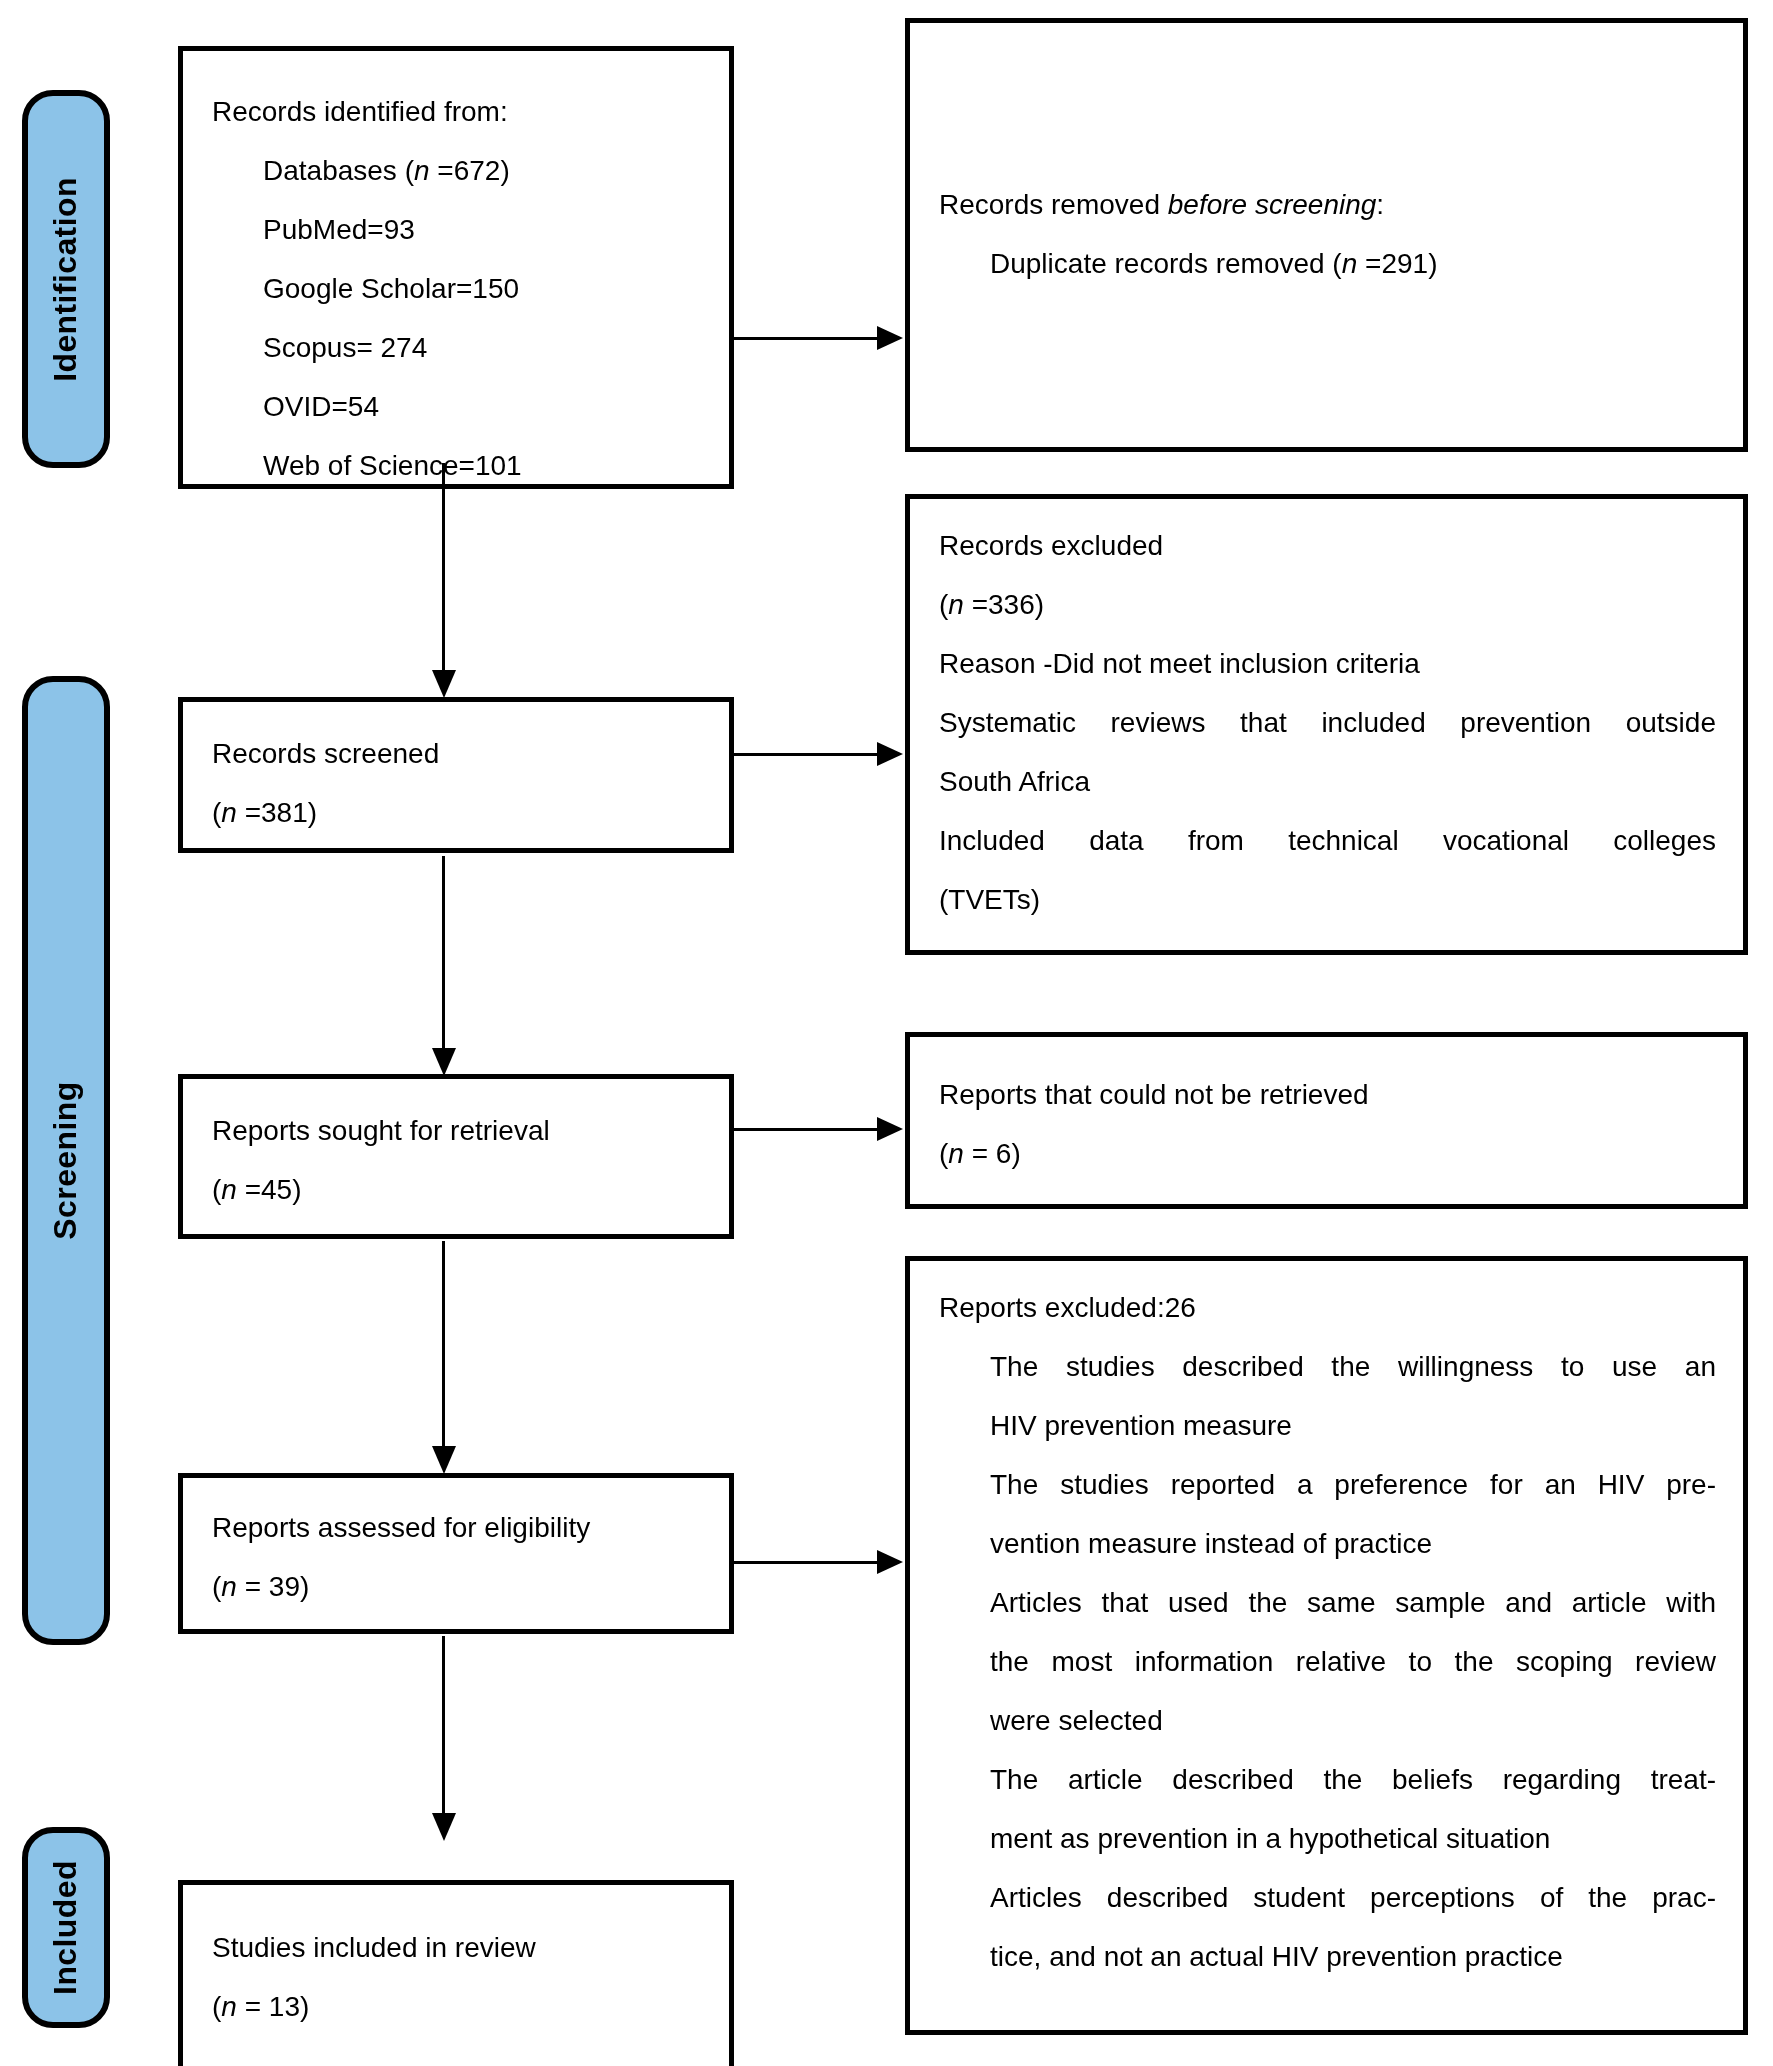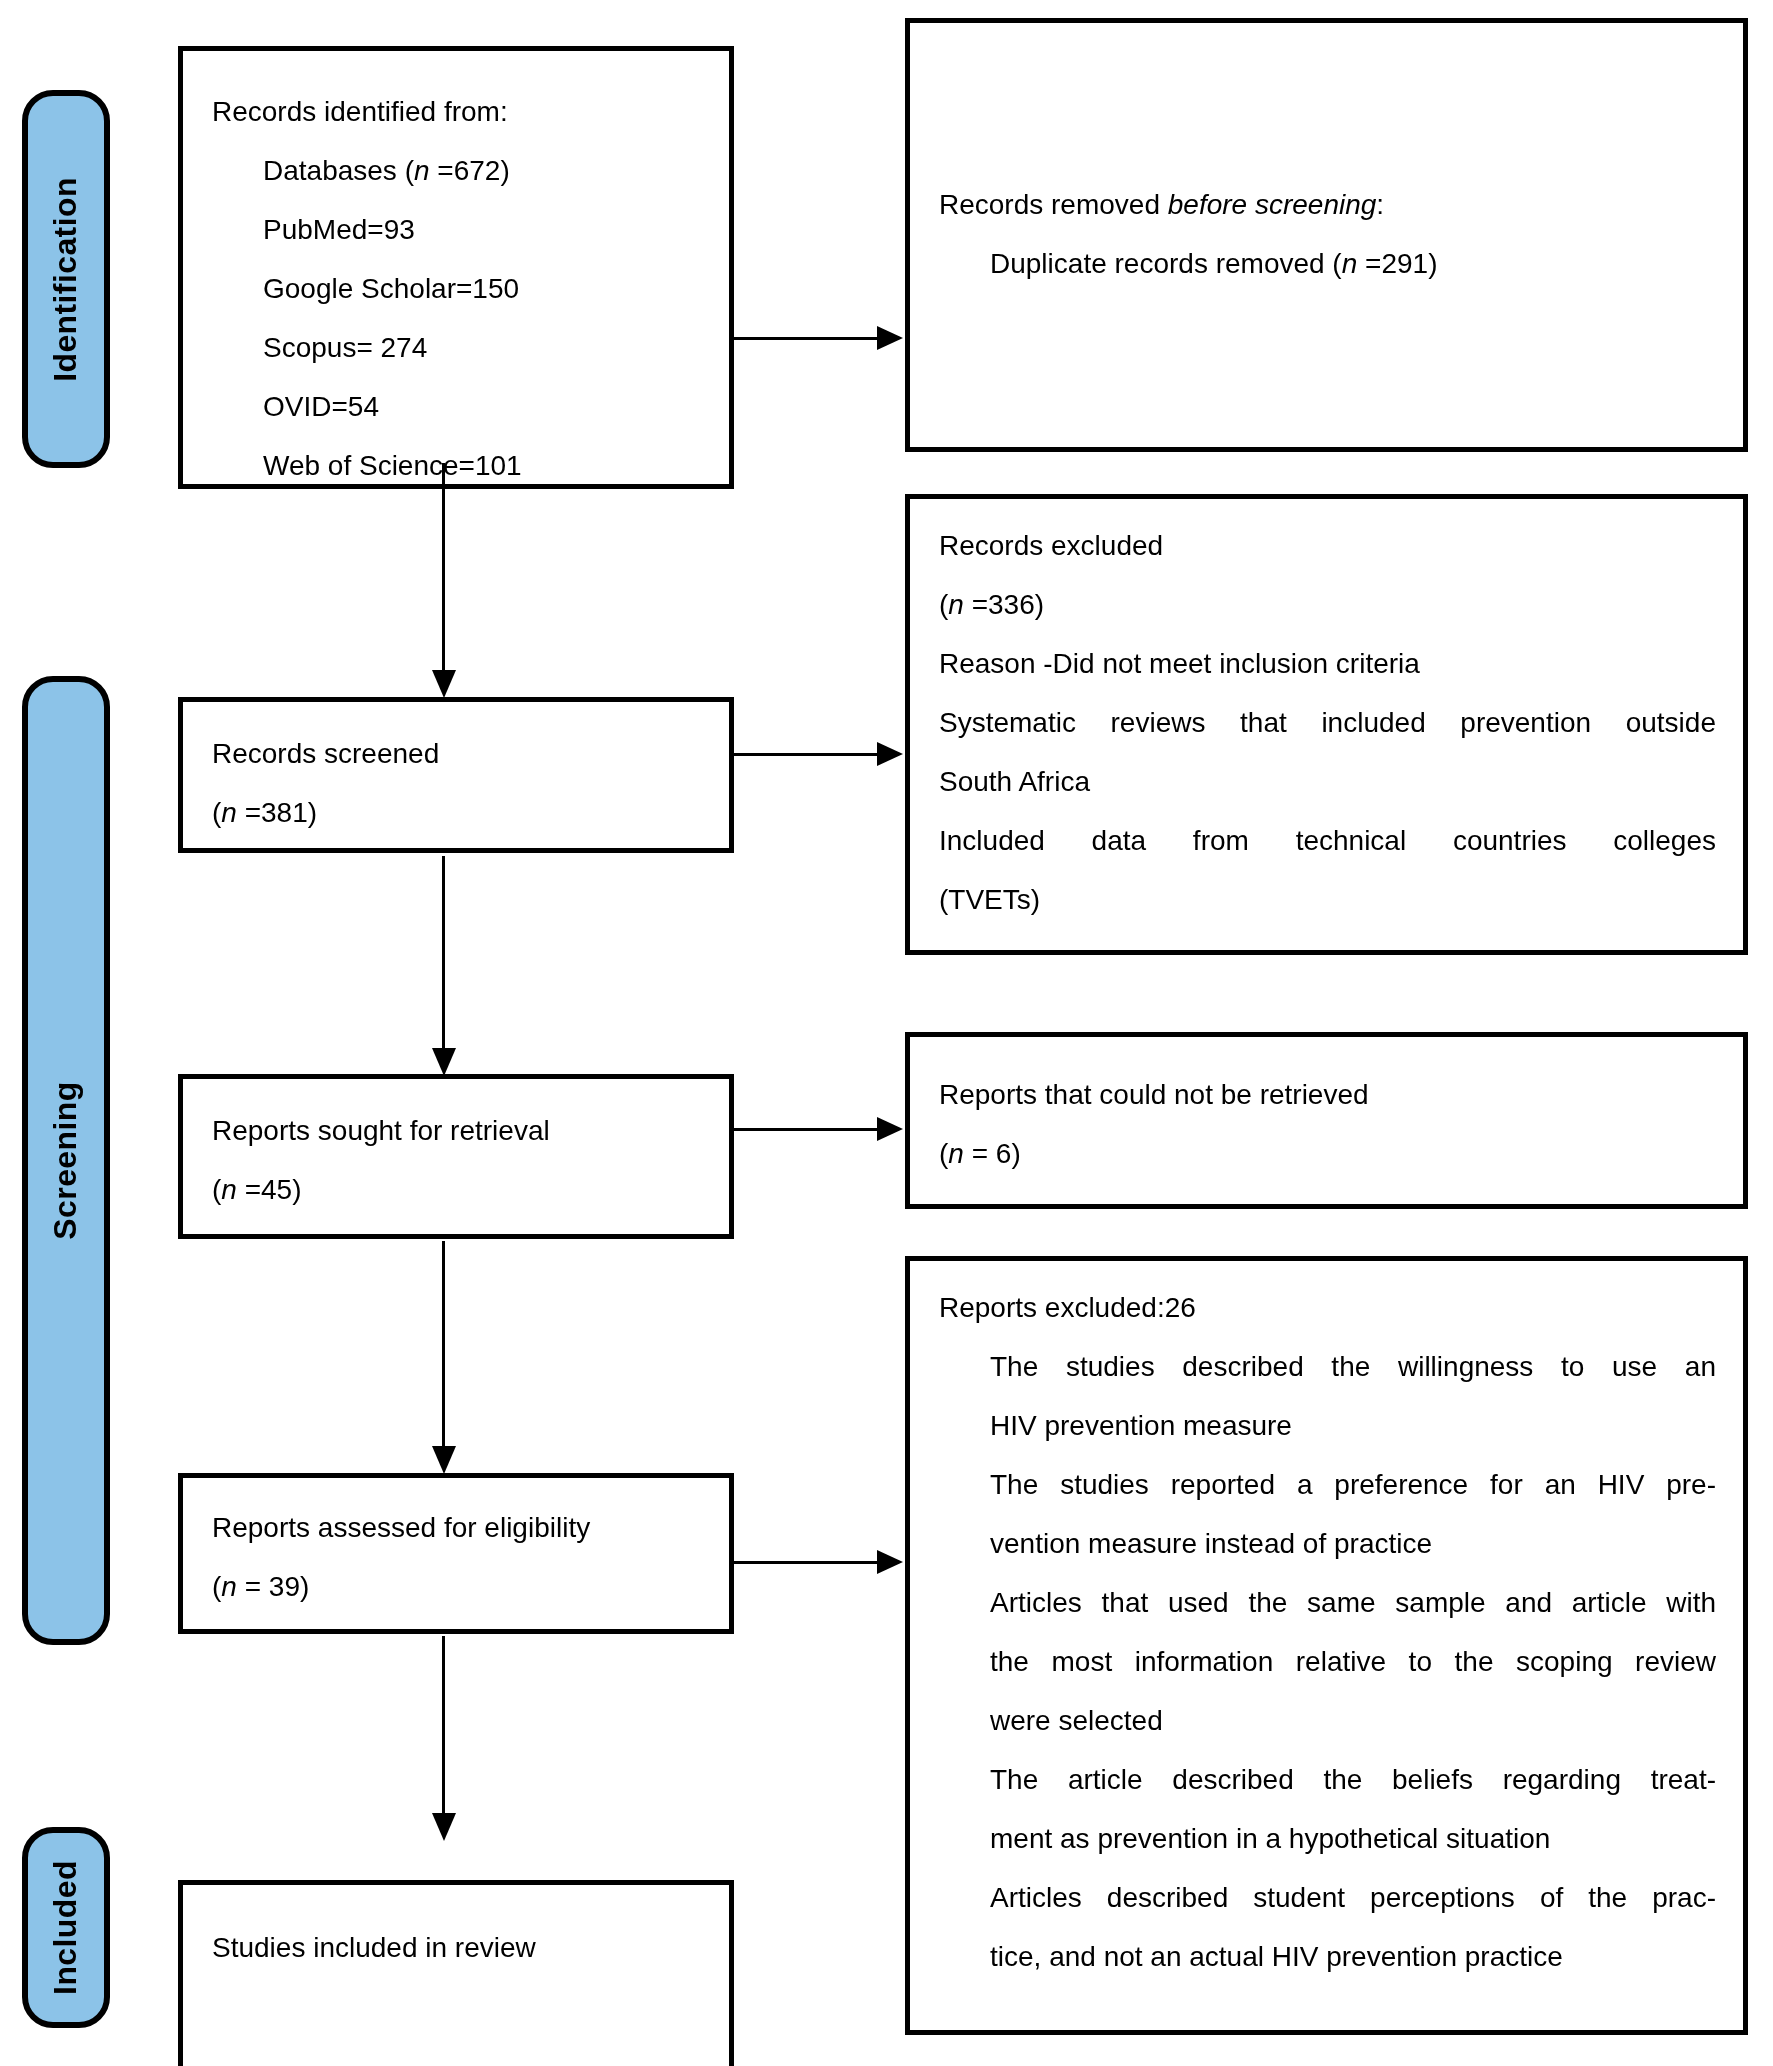--- a/index.html
+++ b/index.html
@@ -124,33 +124,34 @@
   <div class="flowbox col-left" id="reports-sought">
       <div class="line"><span>Reports sought for retrieval</span></div>
       <div class="line"><span>(</span><span class="it">n</span><span> =45)</span></div>
     </div>
   <div class="flowbox col-left" id="reports-assessed">
       <div class="line"><span>Reports assessed for eligibility</span></div>
       <div class="line"><span>(</span><span class="it">n</span><span> = 39)</span></div>
     </div>
   <div class="flowbox col-left" id="studies-included">
       <div class="line"><span>Studies included in review</span></div>
+      <div class="line"><span>(</span><span class="it">n</span><span> = 13)</span></div>
     </div>
 
   <div class="flowbox col-right" id="records-removed">
       <div class="line"><span>Records removed </span><span class="it">before screening</span><span>:</span></div>
       <div class="line indent"><span>Duplicate records removed (</span><span class="it">n</span><span> =291)</span></div>
     </div>
   <div class="flowbox col-right" id="records-excluded">
       <div class="line"><span>Records excluded</span></div>
       <div class="line"><span>(</span><span class="it">n</span><span> =336)</span></div>
       <div class="line"><span>Reason -Did not meet inclusion criteria</span></div>
       <div class="line justify"><span>Systematic reviews that included prevention outside</span></div>
       <div class="line"><span>South Africa</span></div>
-      <div class="line justify"><span>Included data from technical countries colleges</span></div>
+      <div class="line justify"><span>Included data from technical vocational colleges</span></div>
       <div class="line"><span>(TVETs)</span></div>
     </div>
   <div class="flowbox col-right" id="reports-not-retrieved">
       <div class="line"><span>Reports that could not be retrieved</span></div>
       <div class="line"><span>(</span><span class="it">n</span><span> = 6)</span></div>
     </div>
   <div class="flowbox col-right" id="reports-excluded-box">
       <div class="line"><span>Reports excluded:26</span></div>
       <div class="line indent justify"><span>The studies described the willingness to use an</span></div>
       <div class="line indent"><span>HIV prevention measure</span></div>

